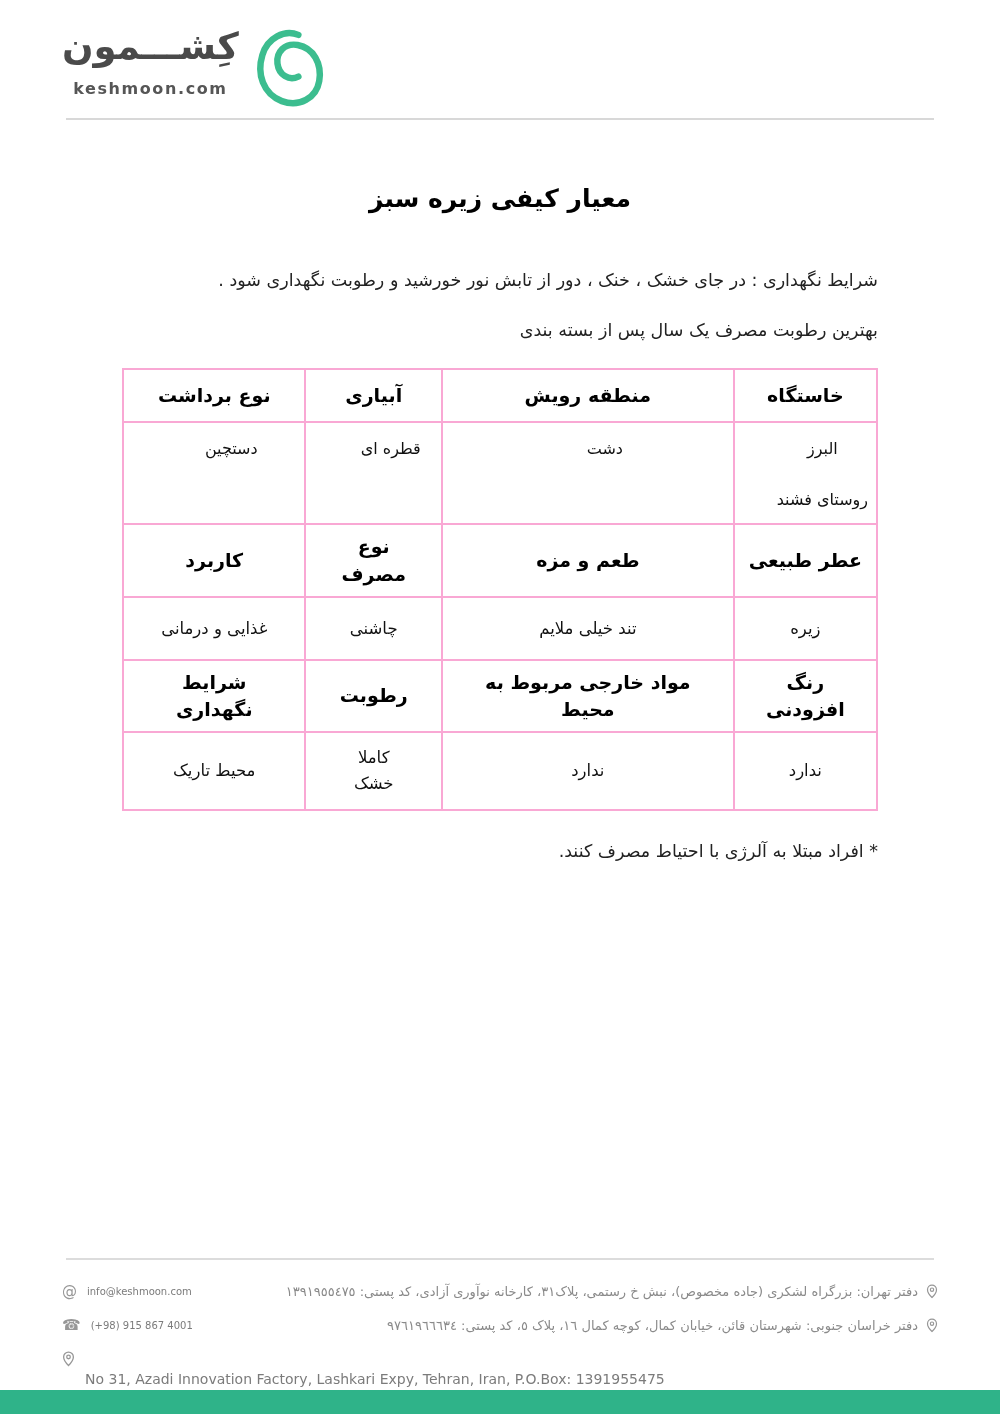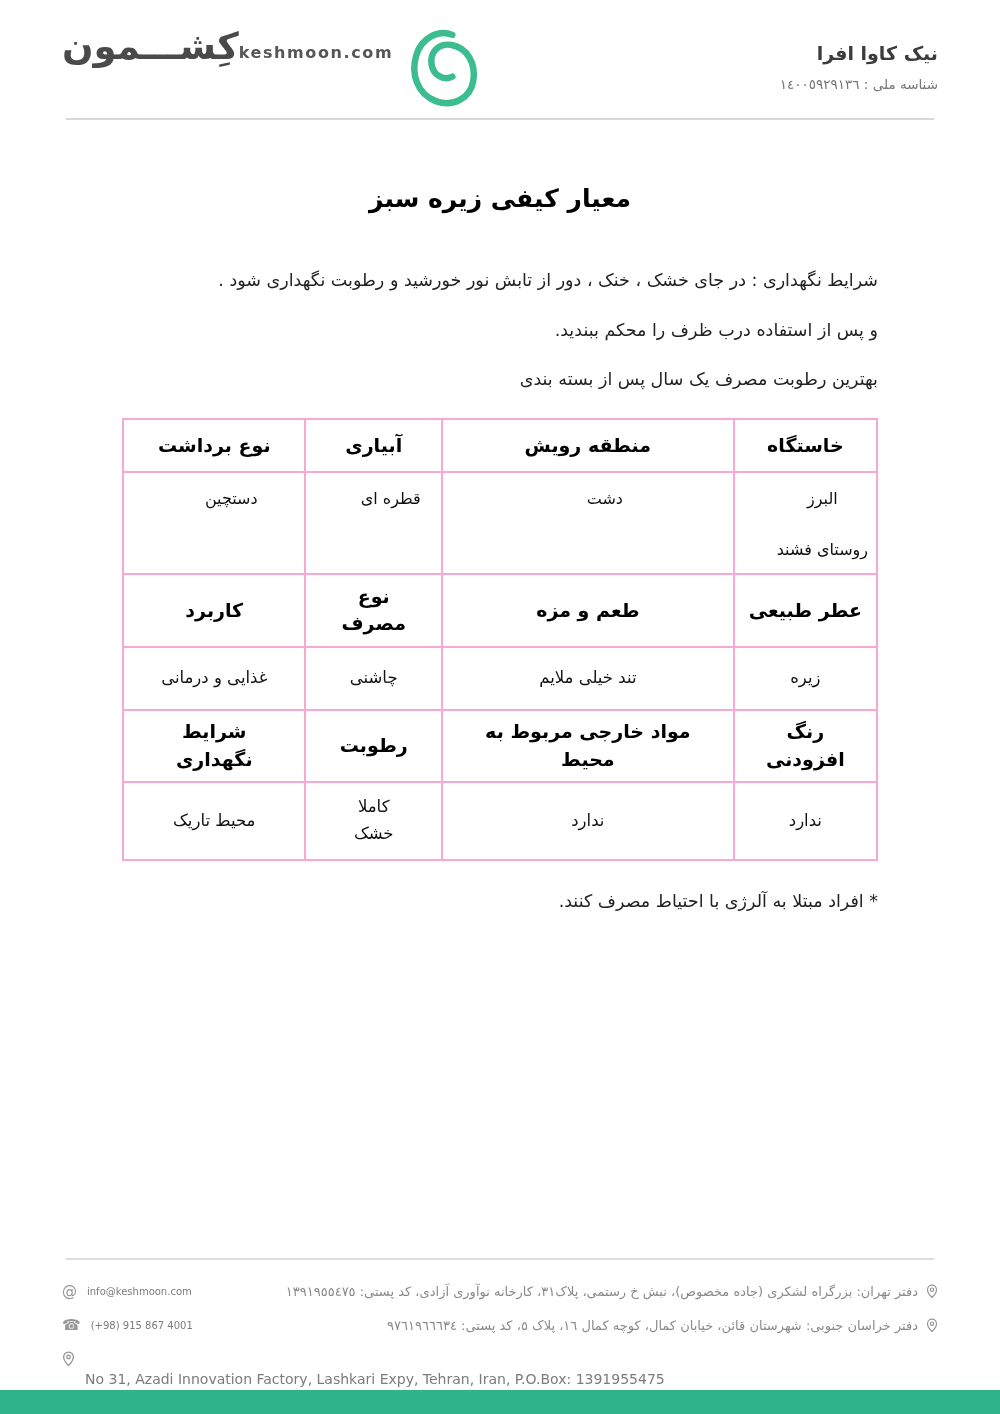--- a/index.html
+++ b/index.html
@@ -6,21 +6,21 @@
   * { box-sizing:border-box; margin:0; padding:0; }
   html,body { background:#e9e9e9; }
   .page {
     width:1000px; height:1414px; margin:0 auto; position:relative;
     background:#ffffff; overflow:hidden;
     font-family:"DejaVu Sans", sans-serif; color:#1c1c1c;
   }
   
   header { display:flex; justify-content:space-between; align-items:flex-start; padding:26px 62px 0 62px; }
   .brand { display:flex; align-items:flex-start; gap:14px; }
-  .brand-text { display:flex; flex-direction:row; align-items:center; }
+  .brand-text { display:flex; flex-direction:column; align-items:center; }
   .wordmark { font-size:37px; font-weight:bold; color:#4a4a4a; line-height:1.15; direction:rtl; }
   .domain { font-size:16px; color:#565656; letter-spacing:1.6px; margin-top:10px; font-weight:600; }
   .brand-icon svg { width:72px; height:84px; color:var(--brand); display:block; }
   .company { direction:rtl; text-align:right; padding-top:16px; }
   .company-name { font-size:19px; font-weight:bold; color:#3c3c3c; }
   .company-id { font-size:13.5px; color:#757575; margin-top:12px; }
   .rule { height:2px; background:#d8d8d8; margin:8px 66px 0 66px; }
   
   .title { text-align:center; font-size:25px; font-weight:bold; color:#000; margin-top:64px; direction:rtl; }
   .notes { direction:rtl; text-align:right; margin:56px 122px 0 120px; font-size:17.5px; color:#222; }
@@ -57,33 +57,28 @@
       <div class="brand-text">
         <div class="wordmark">کِشـــمون</div>
         <div class="domain">keshmoon.com</div>
       </div>
       <div class="brand-icon">
         <svg viewBox="0 0 100 112" fill="none" stroke="currentColor" stroke-width="9" stroke-linecap="round">
           <path d="M 63 10 C 44 2, 20 14, 13 38 C 5 64, 14 92, 40 102 C 64 111, 88 98, 92 74 C 96 50, 84 28, 62 24 C 44 21, 32 34, 34 50 C 36 66, 50 74, 63 68"></path>
         </svg>
       </div>
     </div>
-    <div class="company">
-      <div class="company-name">نیک کاوا افرا</div>
-      <div class="company-id">شناسه ملی : ١٤٠٠٥٩٢٩١٣٦</div>
-    </div>
   </header>
 
   <div class="rule"></div>
 
   <h1 class="title">معیار کیفی زیره سبز</h1>
 
   <div class="notes">
     <p>شرایط نگهداری : در جای خشک ، خنک ، دور از تابش نور خورشید و رطوبت نگهداری شود .</p>
-    <p>و پس از استفاده درب ظرف را محکم ببندید.</p>
     <p>بهترین رطوبت مصرف یک سال پس از بسته بندی</p>
   </div>
 
   <table class="spec">
     <colgroup>
       <col style="width:19%">
         <col style="width:38.7%">
         <col style="width:18.1%">
         <col style="width:24.2%">
     </colgroup>

